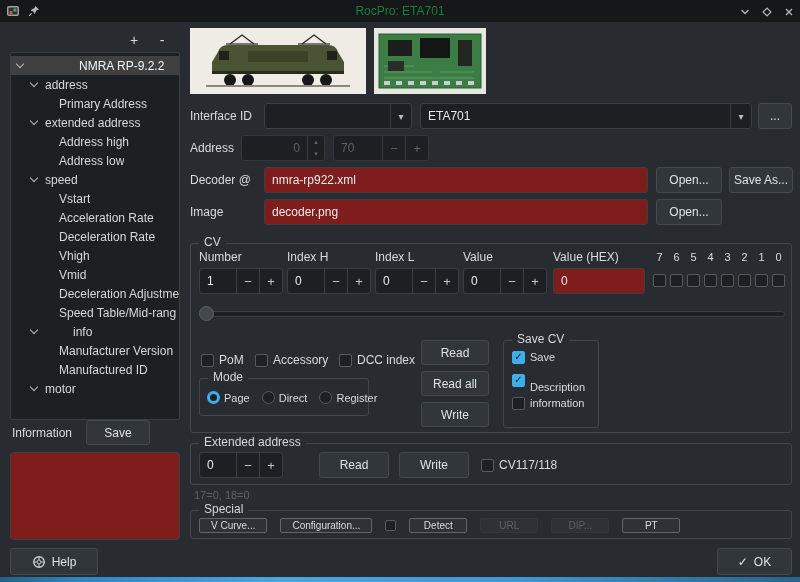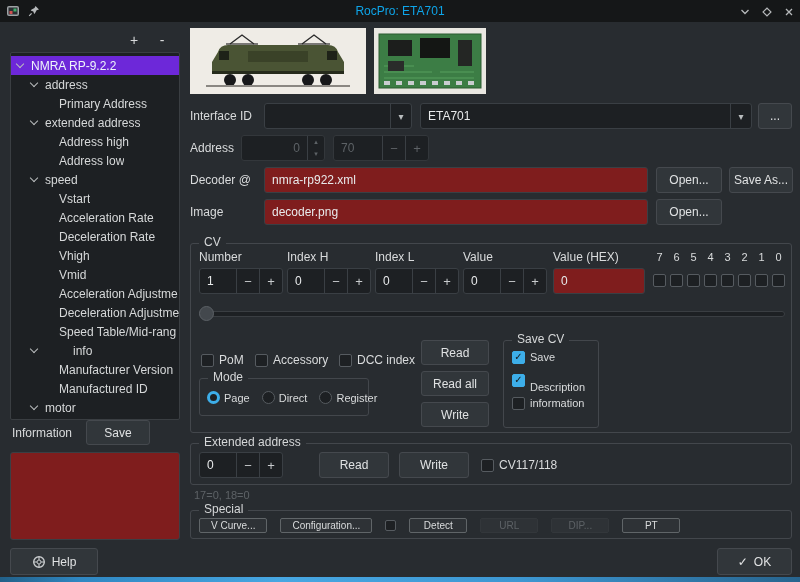--- a/index.html
+++ b/index.html
@@ -7,21 +7,21 @@
   body { font-family: "Liberation Sans", sans-serif; }
   #window {
     position: relative; width: 800px; height: 582px;
     background: #282c30; overflow: hidden; color: #d9dbdc;
   }
   .ab { position: absolute; }
 
   
   .titlebar { position:absolute; left:0; top:0; width:800px; height:22px; background:#151718; }
   .tb-title { position:absolute; left:0; top:0; width:100%; height:22px; line-height:22px;
-    text-align:center; font-size:12px; color:#0ea5e9; pointer-events:none; }
+    text-align:center; font-size:12px; color:#15803d; pointer-events:none; }
   .tb-icon { position:absolute; top:4px; width:14px; height:14px; display:flex; align-items:center; justify-content:center; }
   .tb-btn { position:absolute; top:5px; width:14px; height:14px; display:flex; align-items:center; justify-content:center; cursor:pointer; }
 
   
   .btn { background:#31363a; border:1px solid #45494e; border-radius:3px; color:#e0e2e3;
     font-size:12px; display:flex; align-items:center; justify-content:center; gap:6px; cursor:pointer; }
   .flatbtn { background:transparent; border:none; color:#d8dadb; font-size:14px; line-height:14px;
     text-align:center; display:flex; align-items:center; justify-content:center; cursor:pointer; }
   .input { background:#7f1d1d; border:1px solid #3a3f44; border-radius:3px; color:#e8eaeb;
     font-size:12px; padding:0 7px; display:flex; align-items:center; overflow:hidden; white-space:nowrap; }
@@ -52,21 +52,21 @@
   .check-label { font-size:12px; color:#d9dbdc; white-space:nowrap; }
 
   .radio { width:13px; height:13px; flex:none; border-radius:50%; border:1px solid #565b60; background:#1d2023; cursor:pointer; }
   .radio.selected { border:3px solid #3daee9; }
   .radio-row { display:inline-flex; align-items:center; gap:4px; cursor:pointer; }
   .radio-label { font-size:11px; color:#d9dbdc; white-space:nowrap; }
 
   
   .tree { background:#1d2023; border:1px solid #3a3e42; border-radius:2px; overflow:hidden; padding-top:3px; }
   .tree-item { display:flex; align-items:center; height:19px; font-size:12px; color:#d6d8d9; white-space:nowrap; cursor:pointer; }
-  .tree-item.selected { background:#6d28d9; color:#eef5fa; }
+  .tree-item.selected { background:#404040; color:#eef5fa;gap:48px; }
   .tree-chevron { width:6px; height:6px; flex:none; border-right:1.4px solid #b9bcbe; border-bottom:1.4px solid #b9bcbe;
     transform: rotate(45deg); margin:-3px 8px 0 2px; }
   .tree-spacer { width:16px; flex:none; }
   .tree-label { overflow:hidden; }
 
   
   .slider-track { position:absolute; left:0; right:0; top:7px; height:6px; background:#1d2023;
     border:1px solid #3a3e42; border-radius:3px; }
   .slider-handle { position:absolute; left:0; top:2px; width:15px; height:15px; border-radius:50%;
     background:#43484d; border:1px solid #5c6166; cursor:grab; }
@@ -168,24 +168,20 @@
         <span class="tree-spacer"></span>
         <span class="tree-label">Deceleration Rate</span>
       </div>
       <div class="tree-item" style="padding-left: 32px;">
         <span class="tree-spacer"></span>
         <span class="tree-label">Vhigh</span>
       </div>
       <div class="tree-item" style="padding-left: 32px;">
         <span class="tree-spacer"></span>
         <span class="tree-label">Vmid</span>
-      </div>
-      <div class="tree-item" style="padding-left: 32px;">
-        <span class="tree-spacer"></span>
-        <span class="tree-label">Acceleration Adjustme</span>
       </div>
       <div class="tree-item" style="padding-left: 32px;">
         <span class="tree-spacer"></span>
         <span class="tree-label">Deceleration Adjustme</span>
       </div>
       <div class="tree-item" style="padding-left: 32px;">
         <span class="tree-spacer"></span>
         <span class="tree-label">Speed Table/Mid-rang</span>
       </div>
       <div class="tree-item" style="padding-left: 18px; gap: 28px;">

